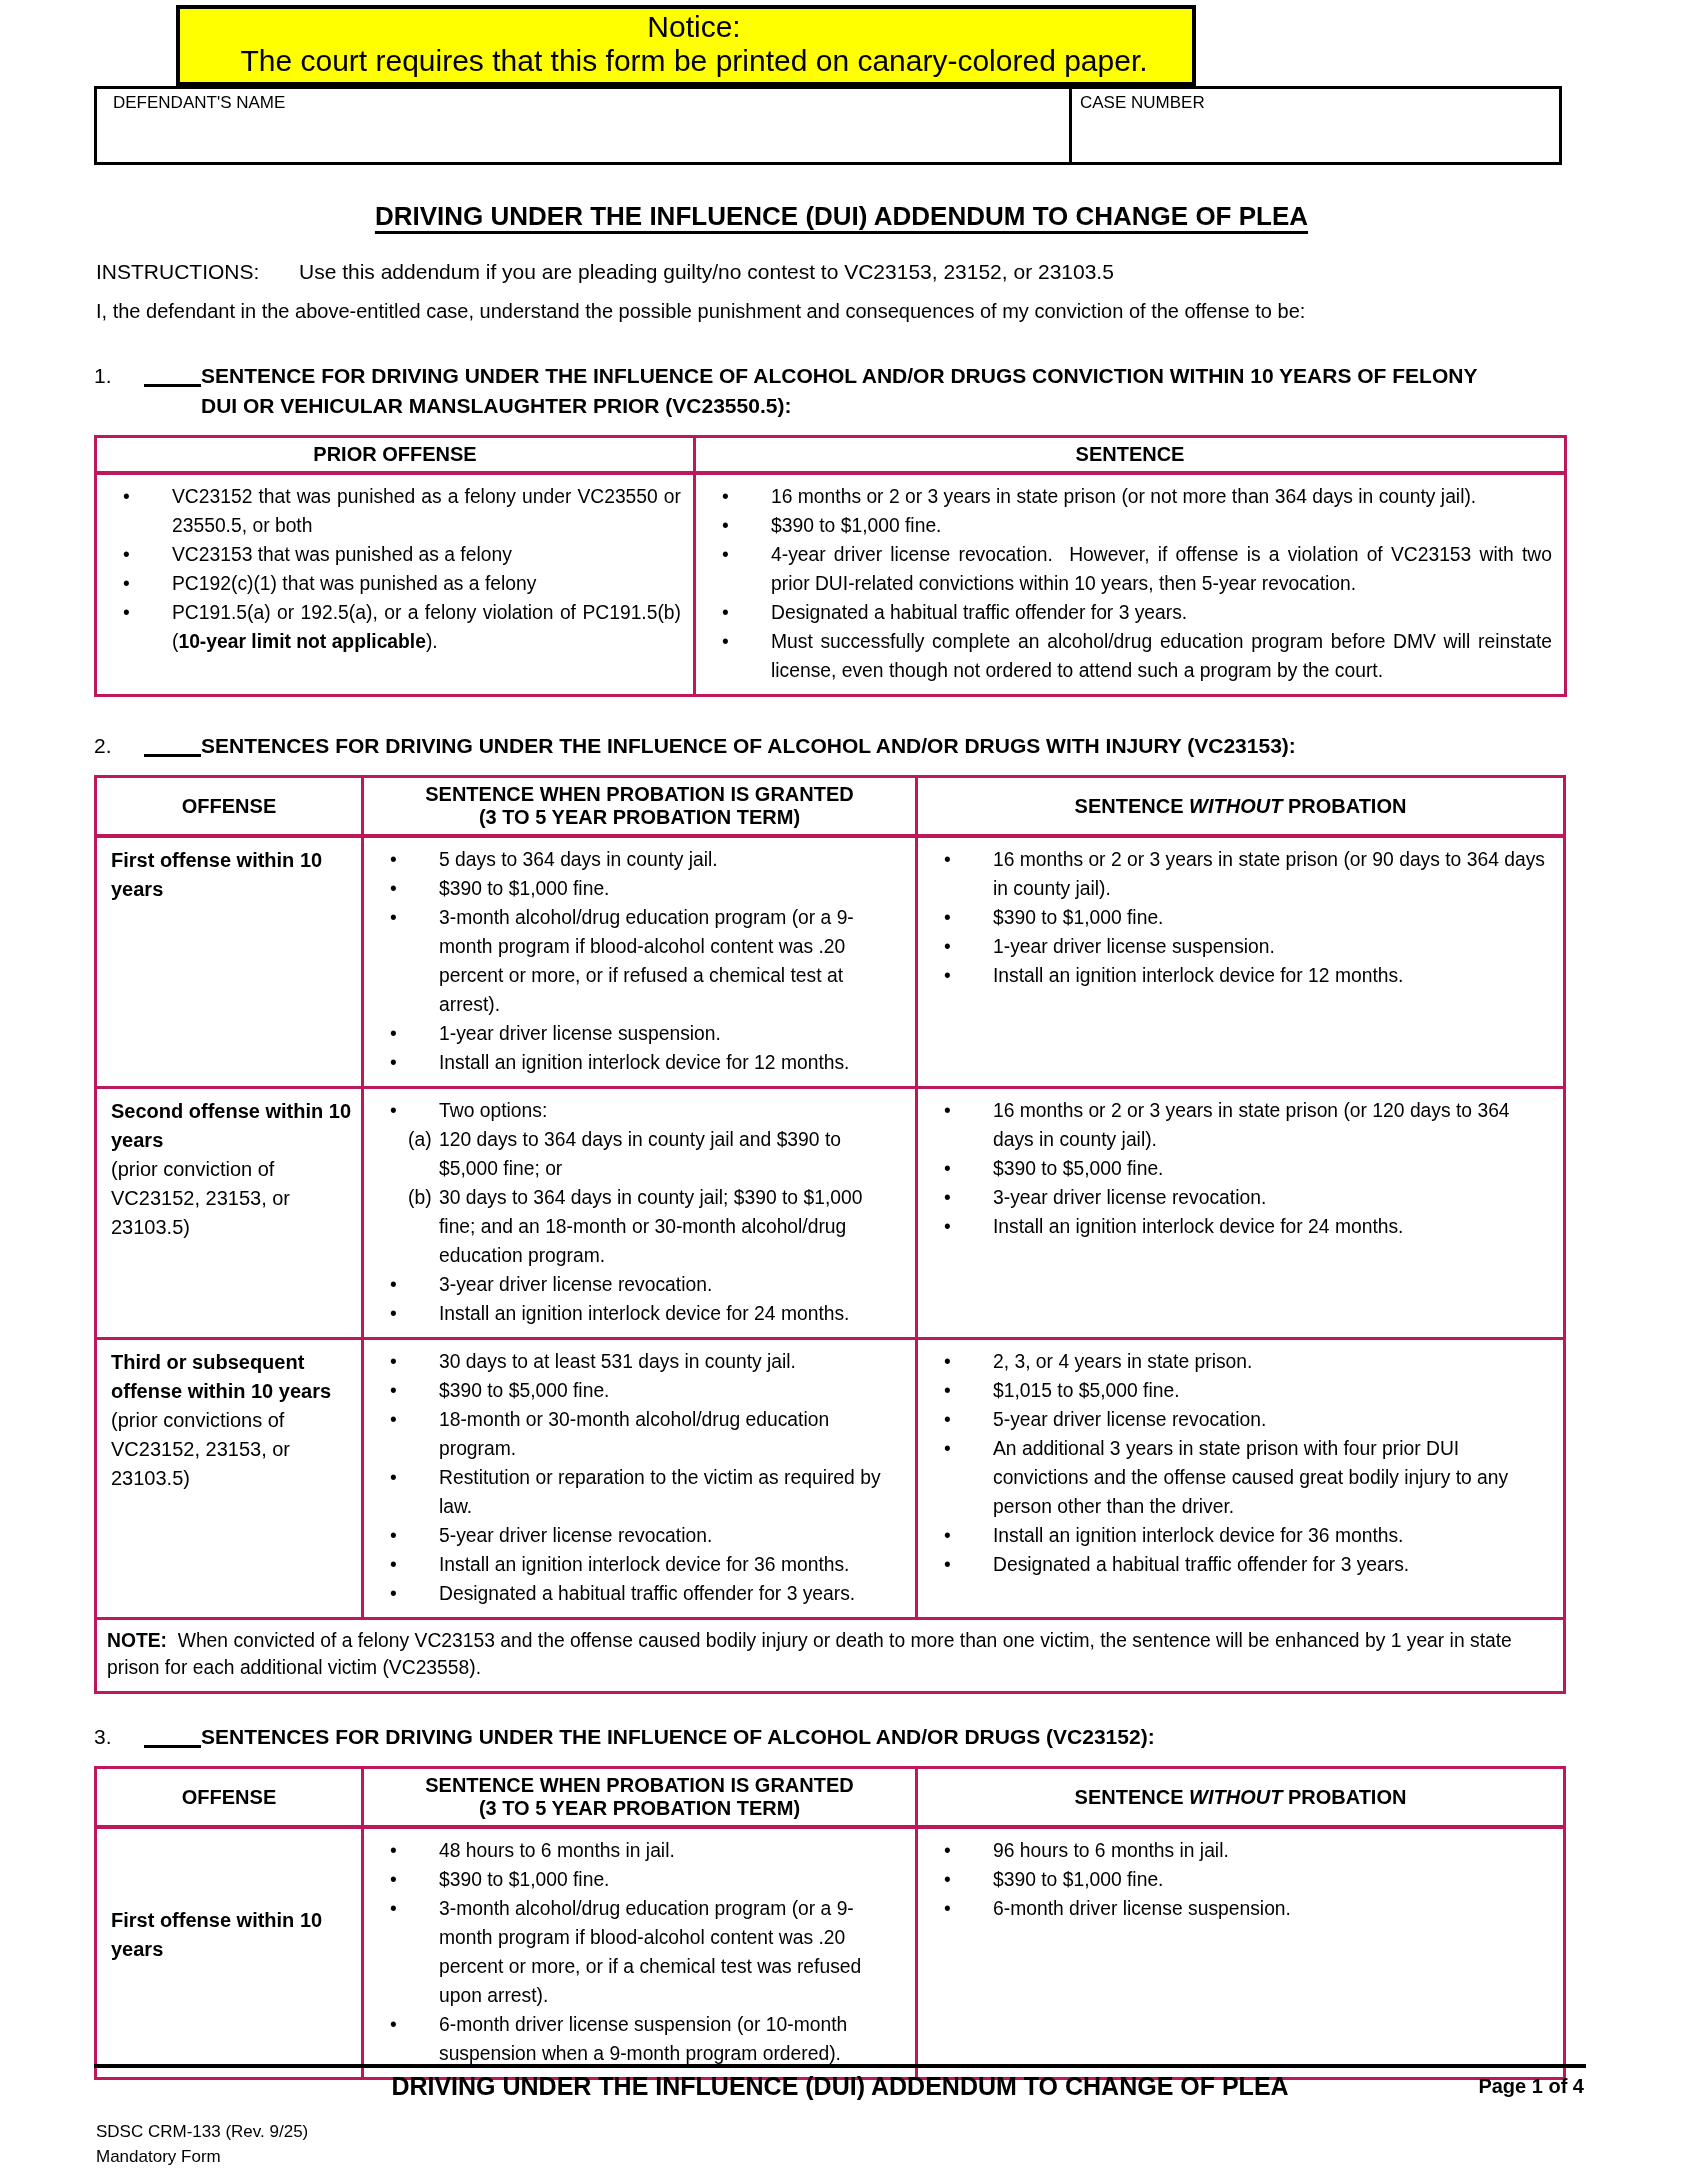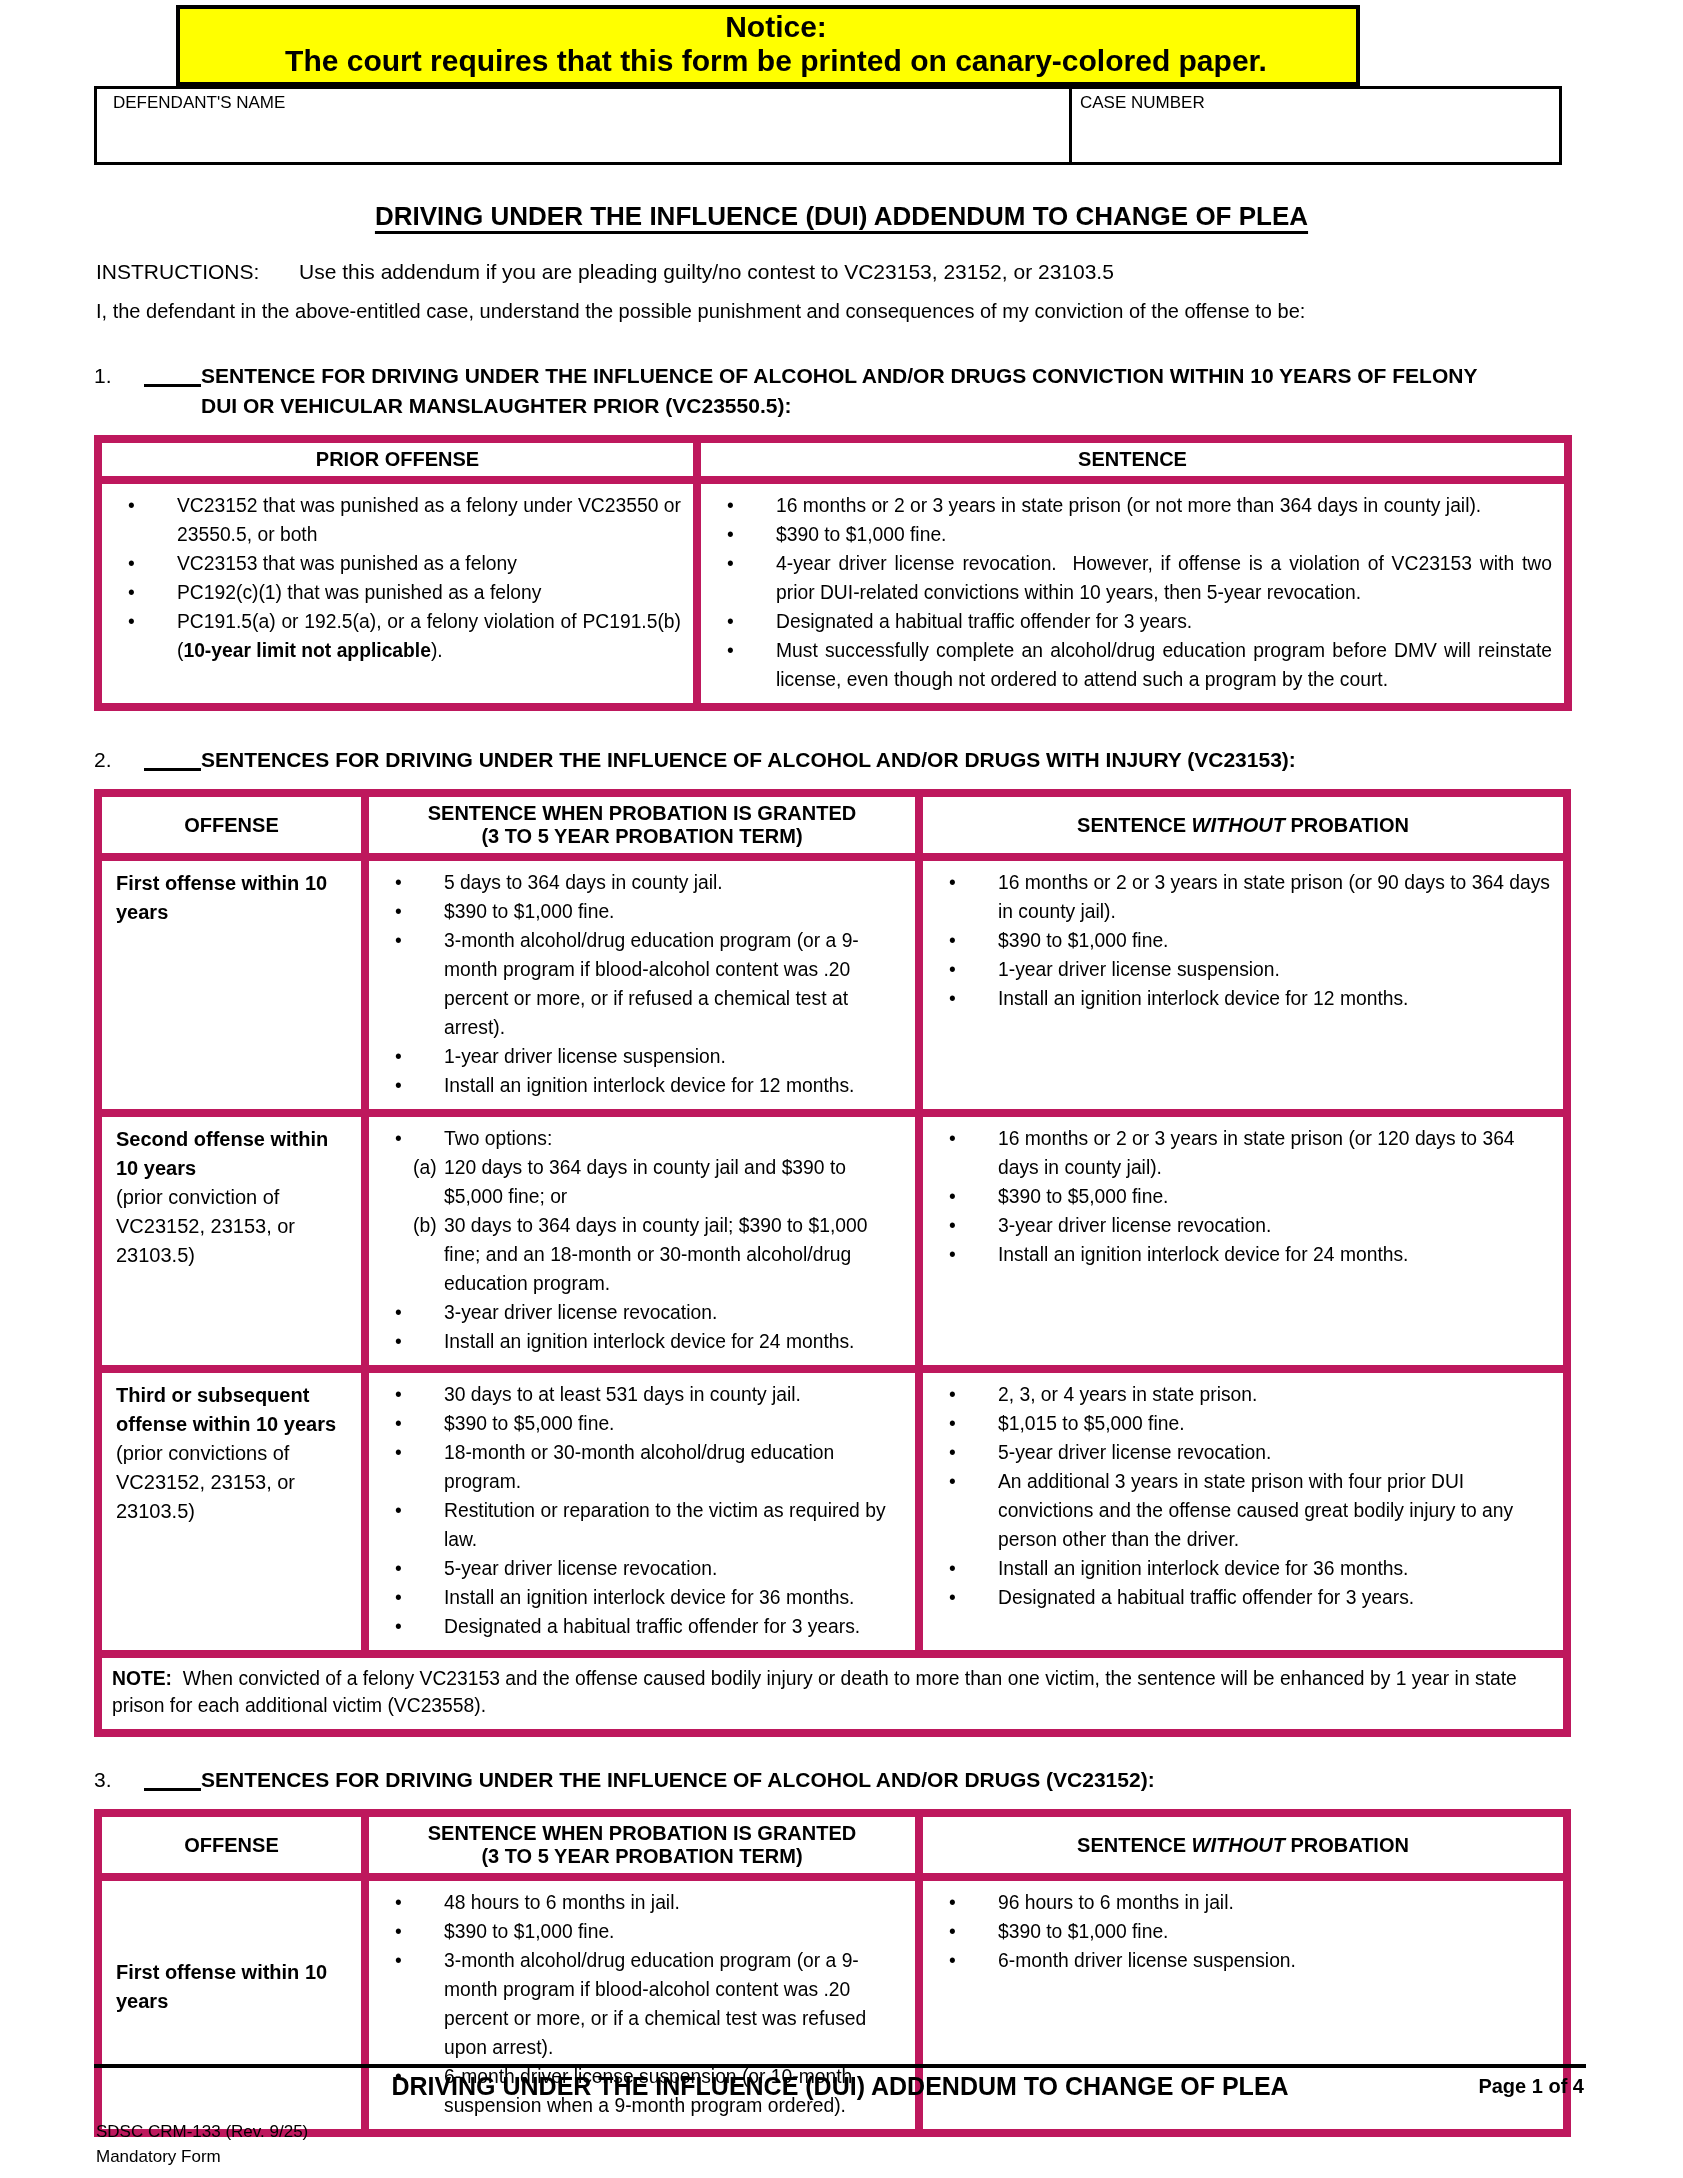--- a/index.html
+++ b/index.html
@@ -1,21 +1,21 @@
 <!DOCTYPE html>
 <html><head>
 <meta charset="utf-8">
 <style>
   * { margin:0; padding:0; box-sizing:border-box; }
   html,body { background:#fff; }
   body { width:1683px; height:2178px; font-family:"Liberation Sans","DejaVu Sans",sans-serif; color:#000; }
   .page { position:relative; width:1683px; height:2178px; overflow:hidden; background:#fff; }
 
   
-  .notice { margin:5px 0 0 176px; width:1184px; background:#FFFF00; border:4px solid #000; text-align:center; padding:1px 4px 4px 20px;font-weight:bold; }
+  .notice { margin:5px 0 0 176px; width:1020px; background:#FFFF00; border:4px solid #000; text-align:center; padding:1px 4px 4px 20px; }
   .notice-title { font-size:30px; line-height:34px; }
   .notice-body { font-size:30px; line-height:34px; white-space:nowrap; }
 
   
   .idbox { margin:0 0 0 94px; width:1468px; height:79px; border:3px solid #000; display:flex; }
   .idbox-cell { font-size:17px; padding:4px 8px; }
   .idbox-left { flex:0 0 972px;padding-left:16px; }
   .idbox-right { flex:1; border-left:3px solid #000; }
 
   
@@ -30,21 +30,21 @@
   .sec { display:flex; margin-left:94px; font-size:21px; line-height:30px; align-items:flex-start; }
   .sec-num { flex:0 0 50px; }
   .sec-blank { flex:0 0 57px; height:26px; border-bottom:3px solid #000; }
   .sec-text { font-weight:bold; flex:0 1 auto; max-width:1282px; }
   .sec1 { margin-top:38px; }
   .sec2 { margin-top:34px; }
   .sec3 { margin-top:28px; }
 
   
   table.tbl { border-collapse:collapse; margin:14px 0 0 94px; table-layout:fixed; }
-  .tbl th, .tbl td { border:8px solid #be185d; }
+  .tbl th, .tbl td { border:3px solid #be185d; }
   .tbl th { font-size:20px; font-weight:bold; text-align:center; padding:5px 6px; border-bottom-width:4px; }
   .tbl td { vertical-align:top; font-size:19.3px; line-height:29px; padding:7px 4px 9px 0; }
   .hdr-line { display:block; }
   .i { font-style:italic; font-weight:bold; }
   .b { font-weight:bold; }
 
   .li { display:flex; }
   .li-m { flex:0 0 75px; padding-left:26px; }
   .li-m.alpha { padding-left:44px; }
   .li-t { flex:1; padding-right:8px; }

